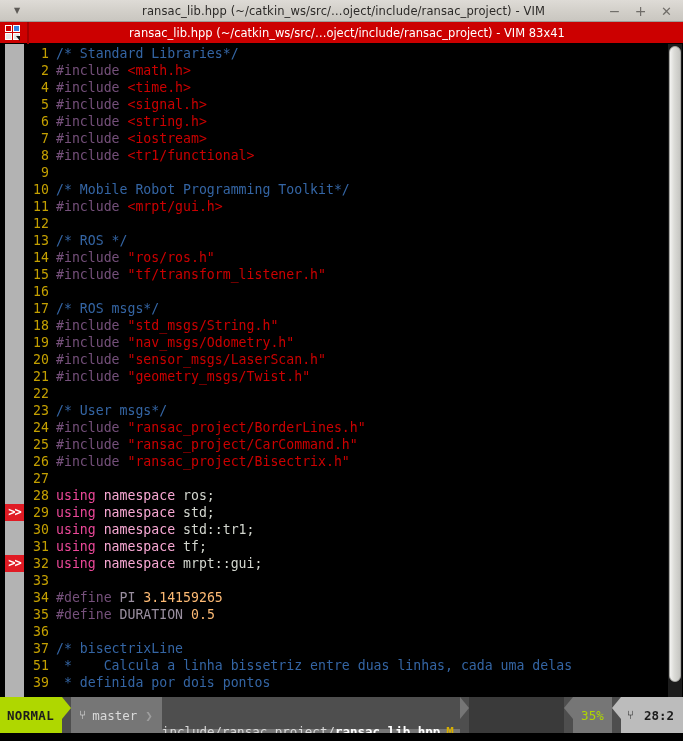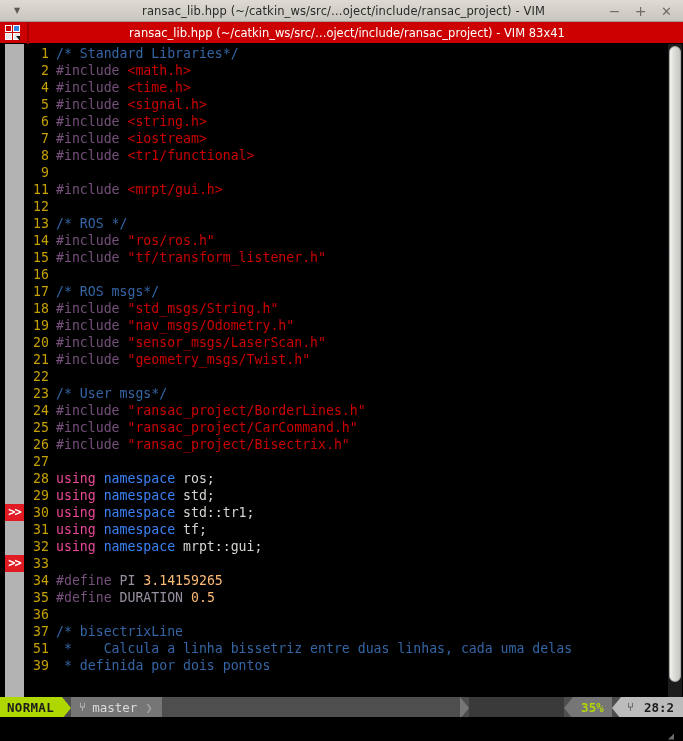--- a/index.html
+++ b/index.html
@@ -166,21 +166,21 @@
     display: inline-block;
     width: 32px;
     text-align: right;
     color: #c4a000;
     padding-right: 7px;
   }
   .cmt  { color: #3465a4; }
   .pre  { color: #75507b; }
   .str  { color: #cc0000; }
   .kw   { color: #ec4899; }
-  .typ  { color: #3b82f6; }
+  .typ  { color: #f9a8d4; }
   .idn  { color: #d3d7cf; text-align: center; }
   .num  { color: #fdba74; }
   .mac  { color: #9a8fa0; }
 
   
   .vscroll {
     position: absolute;
     right: 0; top: 0;
     width: 16px; height: 653px;
     background: #000000;
@@ -196,21 +196,21 @@
     right: 2px; top: 2px;
     width: 12px; height: 636px;
     background: linear-gradient(to right, #f3f3f1 0%, #dcdcd8 40%, #c6c6c2 100%);
     border: 1px solid #a8a8a4;
     border-radius: 6px;
   }
 
   
   .statusline {
     position: relative;
-    height: 20px;
+    height: 36px;
     display: flex;
     align-items: stretch;
     background: #4e4e4e;
     font-family: "DejaVu Sans Mono", monospace;
     font-size: 12.5px;
     overflow: hidden;
   }
   .sl-mode {
     background: #afd700;
     color: #1c1c1c;
@@ -260,21 +260,21 @@
     border-right: 9px solid #767676;
     flex: none;
   }
   .arrow-l.light { border-right-color: #bcbcbc; }
   .sl-pct {
     background: #767676;
     color: #afd700;
     display: flex; align-items: center;
     padding: 0 8px;
     line-height: 21px;
-    font-weight: bold;
+    font-weight: normal;
   }
   .sl-pos {
     background: #bcbcbc;
     color: #1c1c1c;
     display: flex; align-items: center;
     gap: 10px;
     padding: 0 9px 0 6px;
     line-height: 21px;
     font-weight: bold;
   }
@@ -372,20 +372,21 @@
       </div>
     <div class="codearea" id="codearea">
         <div class="cline"><span class="lnum">1</span><span class="cmt">/* Standard Libraries*/</span></div>
         <div class="cline"><span class="lnum">2</span><span class="pre">#include </span><span class="str">&lt;math.h&gt;</span></div>
         <div class="cline"><span class="lnum">4</span><span class="pre">#include </span><span class="str">&lt;time.h&gt;</span></div>
         <div class="cline"><span class="lnum">5</span><span class="pre">#include </span><span class="str">&lt;signal.h&gt;</span></div>
         <div class="cline"><span class="lnum">6</span><span class="pre">#include </span><span class="str">&lt;string.h&gt;</span></div>
         <div class="cline"><span class="lnum">7</span><span class="pre">#include </span><span class="str">&lt;iostream&gt;</span></div>
         <div class="cline"><span class="lnum">8</span><span class="pre">#include </span><span class="str">&lt;tr1/functional&gt;</span></div>
         <div class="cline"><span class="lnum">9</span></div>
+        <div class="cline"><span class="lnum">10</span><span class="cmt">/* Mobile Robot Programming Toolkit*/</span></div>
         <div class="cline"><span class="lnum">11</span><span class="pre">#include </span><span class="str">&lt;mrpt/gui.h&gt;</span></div>
         <div class="cline"><span class="lnum">12</span></div>
         <div class="cline"><span class="lnum">13</span><span class="cmt">/* ROS */</span></div>
         <div class="cline"><span class="lnum">14</span><span class="pre">#include </span><span class="str">"ros/ros.h"</span></div>
         <div class="cline"><span class="lnum">15</span><span class="pre">#include </span><span class="str">"tf/transform_listener.h"</span></div>
         <div class="cline"><span class="lnum">16</span></div>
         <div class="cline"><span class="lnum">17</span><span class="cmt">/* ROS msgs*/</span></div>
         <div class="cline"><span class="lnum">18</span><span class="pre">#include </span><span class="str">"std_msgs/String.h"</span></div>
         <div class="cline"><span class="lnum">19</span><span class="pre">#include </span><span class="str">"nav_msgs/Odometry.h"</span></div>
         <div class="cline"><span class="lnum">20</span><span class="pre">#include </span><span class="str">"sensor_msgs/LaserScan.h"</span></div>

